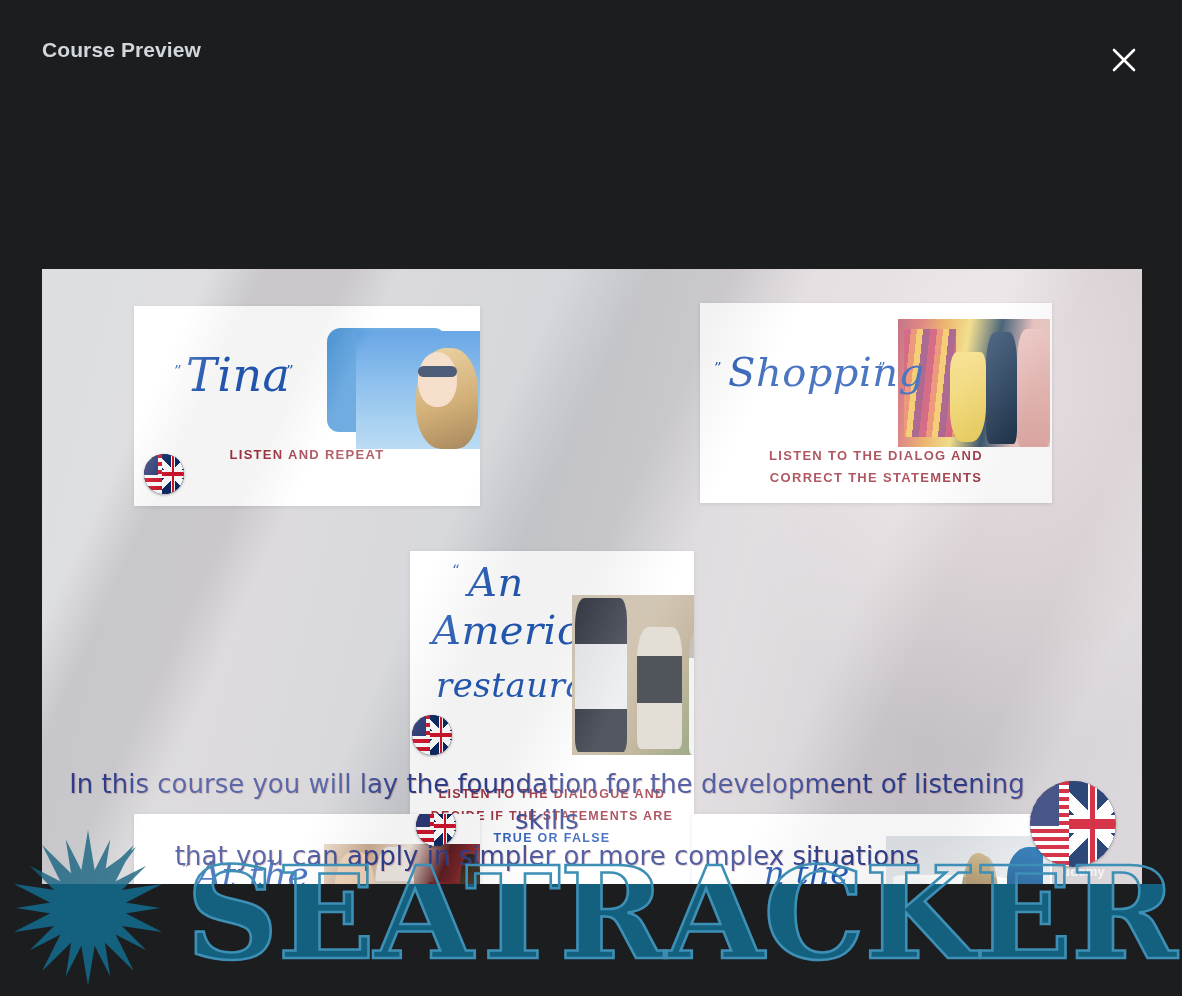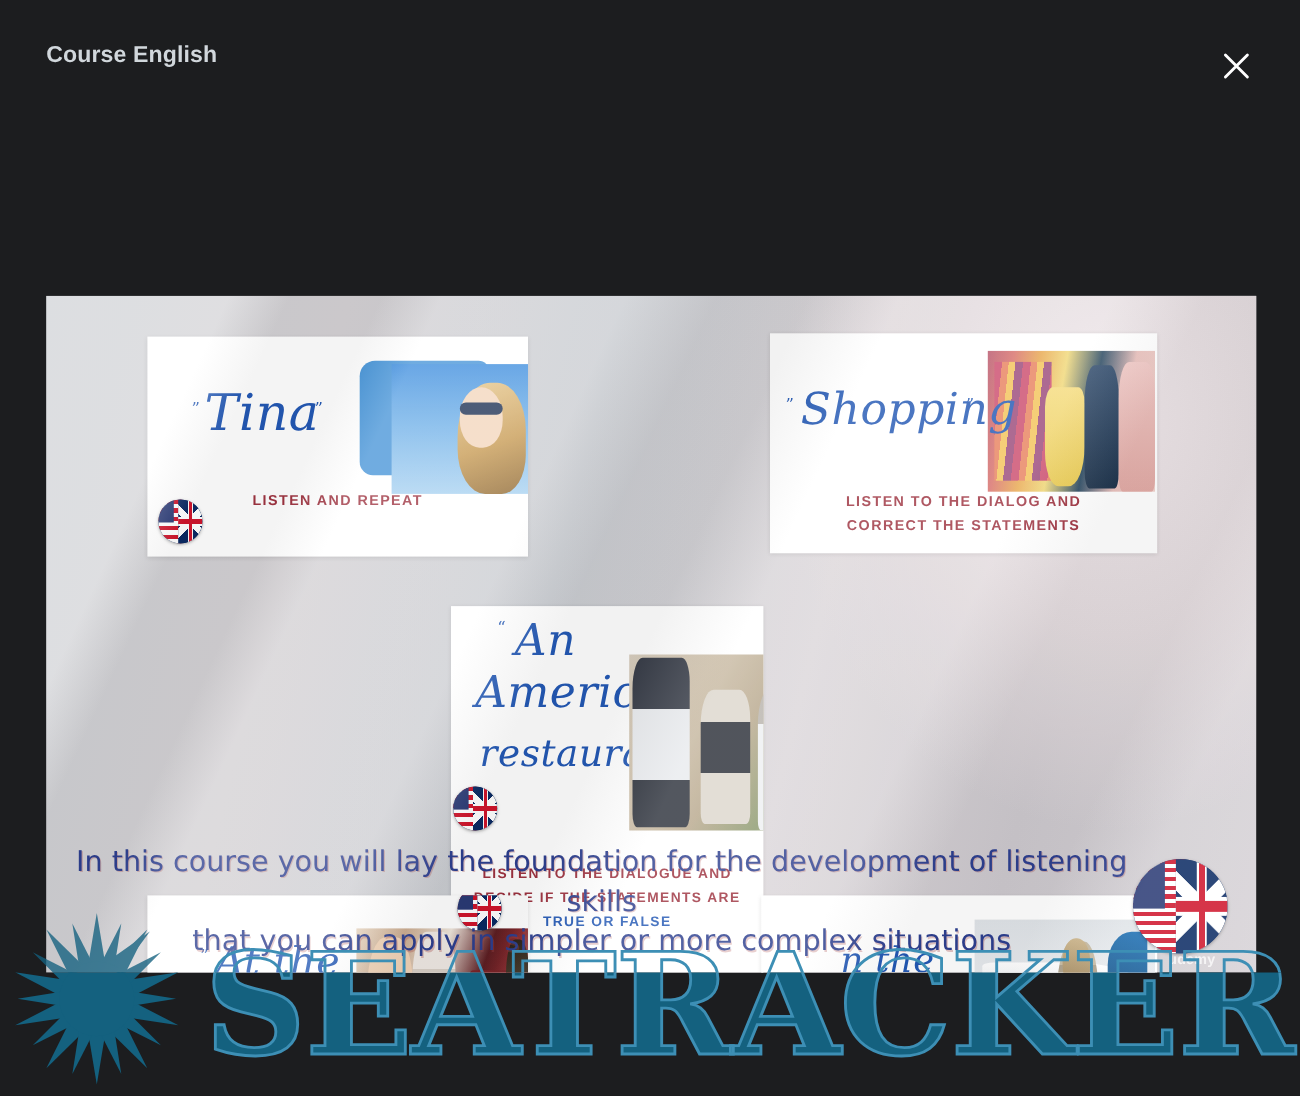--- a/index.html
+++ b/index.html
@@ -193,21 +193,21 @@
     width: 1182px; height: 166px;
     pointer-events: none;
   }
   .wm svg { display: block; }
 </style>
 </head>
 <body>
 
 <div class="modal">
 
-  <div class="hdr-eyebrow">Course English</div>
+  <div class="hdr-eyebrow">Course Preview</div>
 
   <button class="close-btn">
     <span>
       <svg width="28" height="28" viewBox="0 0 28 28" aria-hidden="true">
         <path d="M4 4 L24 24 M24 4 L4 24" stroke="#ffffff" stroke-width="2.6" stroke-linecap="round"></path>
       </svg>
     </span>
   </button>
 
   <div class="preview">

